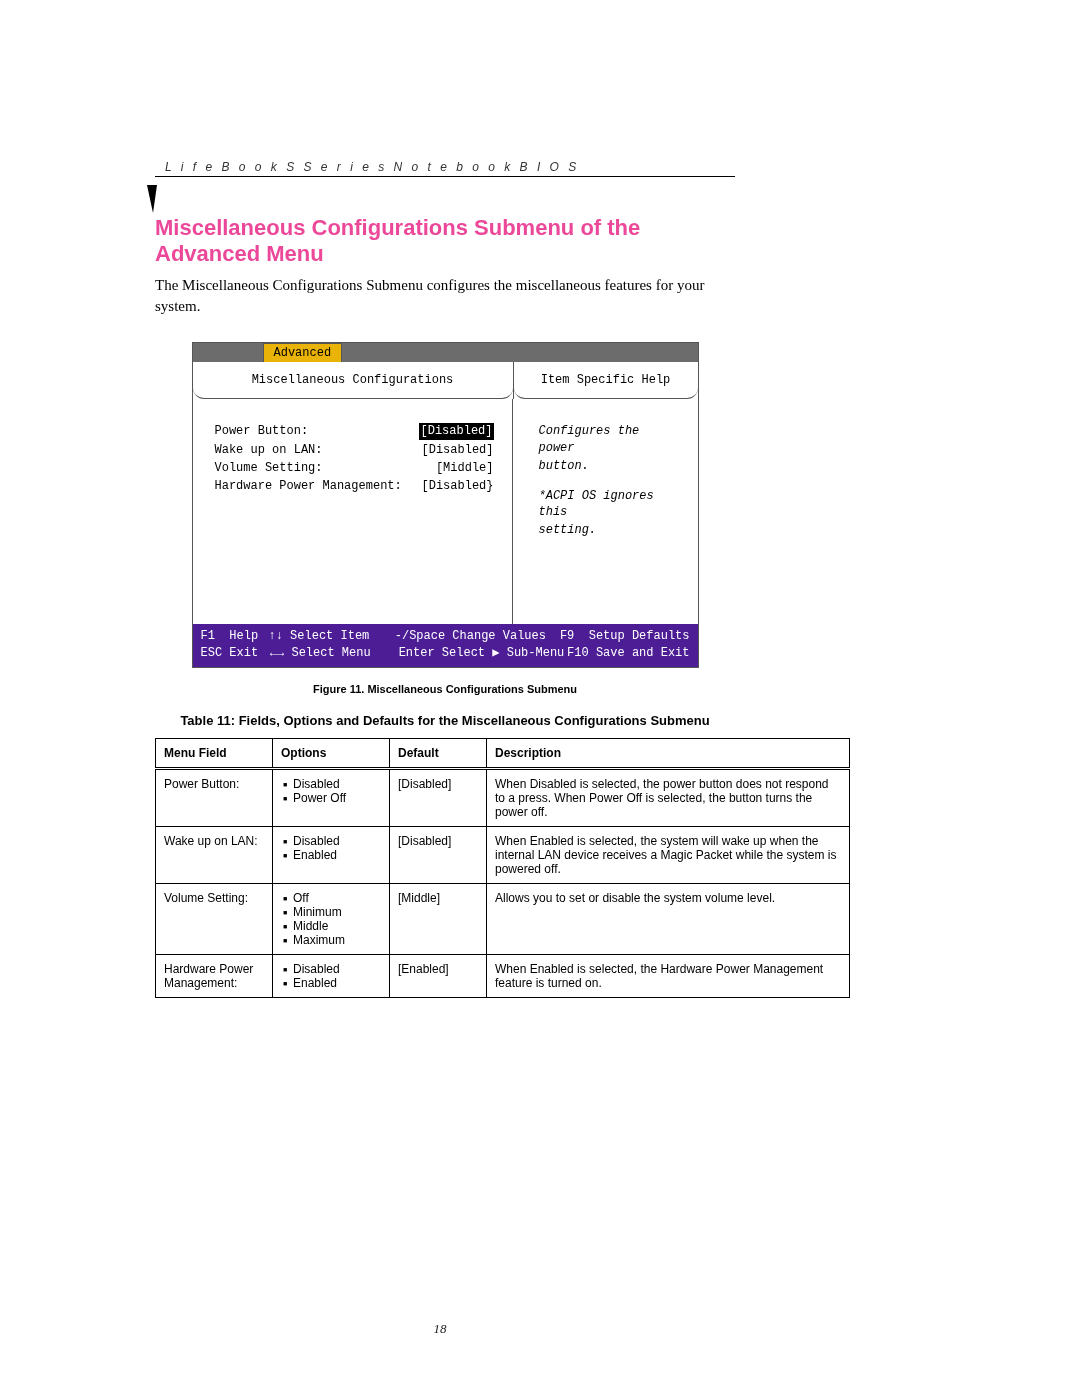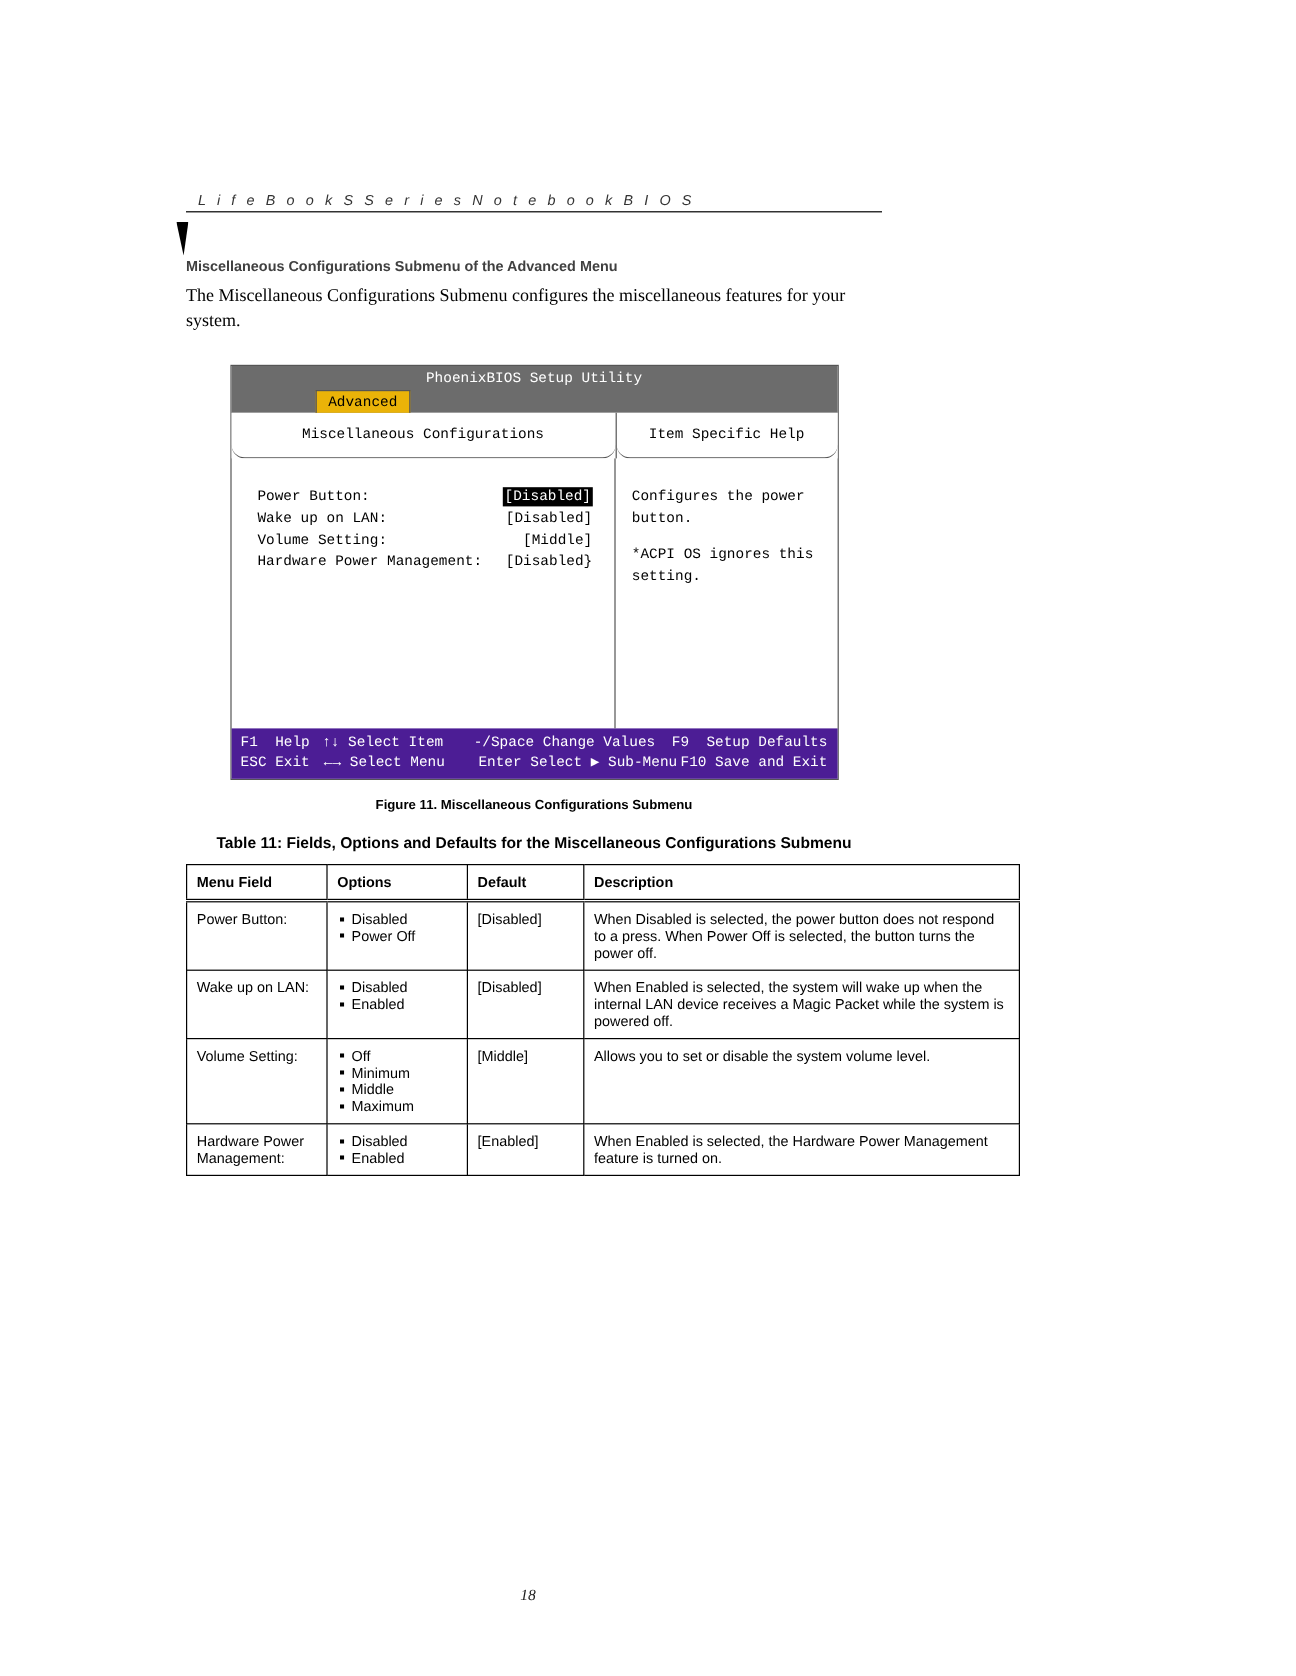--- a/index.html
+++ b/index.html
@@ -36,22 +36,22 @@
     font-size: 12px;
     letter-spacing: 3px;
     color: #333;
     padding-left: 10px;
     margin-bottom: 2px;
   }
   .section-title {
     margin-top: 38px;
     font-family: Arial, Helvetica, sans-serif;
     font-weight: bold;
-    font-size: 12px;
-    color: #404040;
+    font-size: 22px;
+    color: #ec4899;
     margin-bottom: 8px;
   }
   .body-text {
     font-family: Georgia, 'Times New Roman', serif;
     font-size: 15px;
     line-height: 1.4;
     margin-bottom: 25px;
   }
   
   .bios-wrap {
@@ -104,23 +104,24 @@
   }
   .bios-left-body {
     flex: 0 0 320px;
     border-right: 1px solid #555;
     padding: 24px 18px 24px 22px;
     height: 225px;
     box-sizing: border-box;
   }
   .bios-right-body {
     flex: 1;
-    padding: 24px 14px;
+    padding: 24px 26px;
     height: 225px;
     box-sizing: border-box;
+    font-style: italic;
   }
   .opt-row {
     display: flex;
     justify-content: space-between;
     margin-bottom: 2px;
   }
   .opt-label { white-space: pre; }
   .opt-value { white-space: pre; }
   .opt-selected {
     background: #000;
@@ -210,21 +211,20 @@
   <div class="rule-thick">
     <svg viewBox="0 0 10 28" width="10" height="28">
         <polygon points="0,0 10,0 6,28 0,0" fill="#000"></polygon>
       </svg>
   </div>
 
   <div class="section-title">Miscellaneous Configurations Submenu of the Advanced Menu</div>
   <div class="body-text">The Miscellaneous Configurations Submenu configures the miscellaneous features for your system.</div>
 
   <div class="bios-wrap">
-    <div class="bios-title">PhoenixBIOS Setup Utility</div>
     <div class="bios-tabbar">
       <div class="bios-tab">Advanced</div>
     </div>
     <div class="bios-mid">
       <div class="bios-left">
         <div class="bios-panel-header">Miscellaneous Configurations</div>
       </div>
       <div class="bios-right">
         <div class="bios-panel-header">Item Specific Help</div>
       </div>

